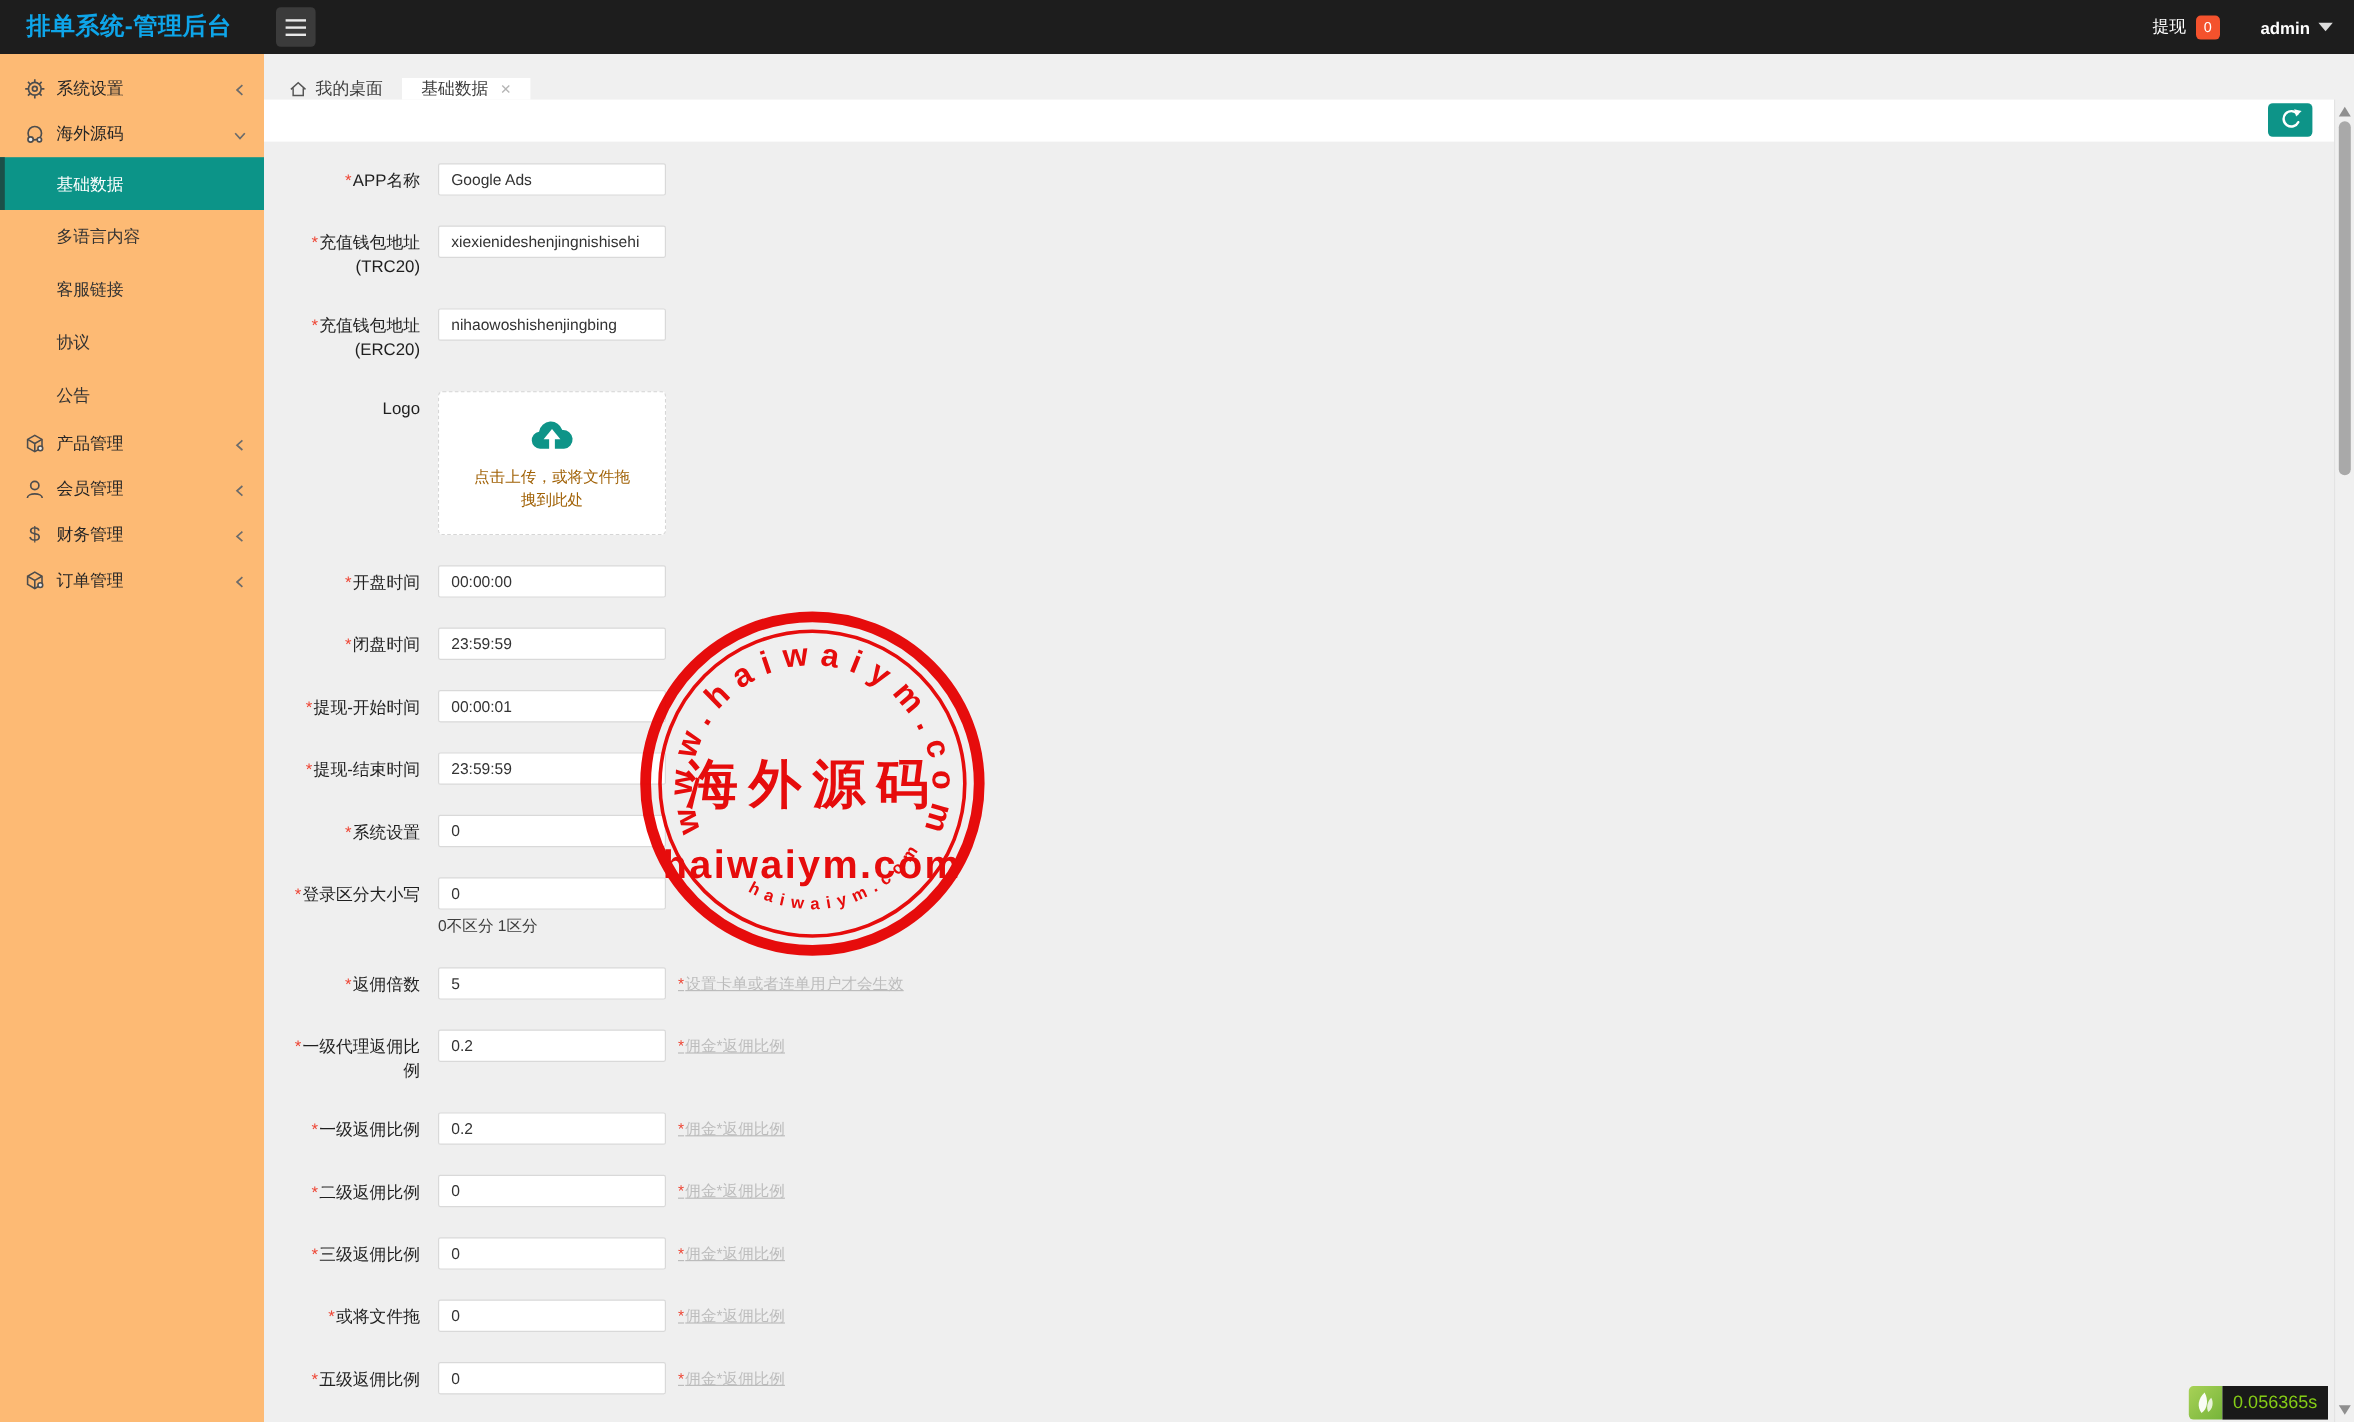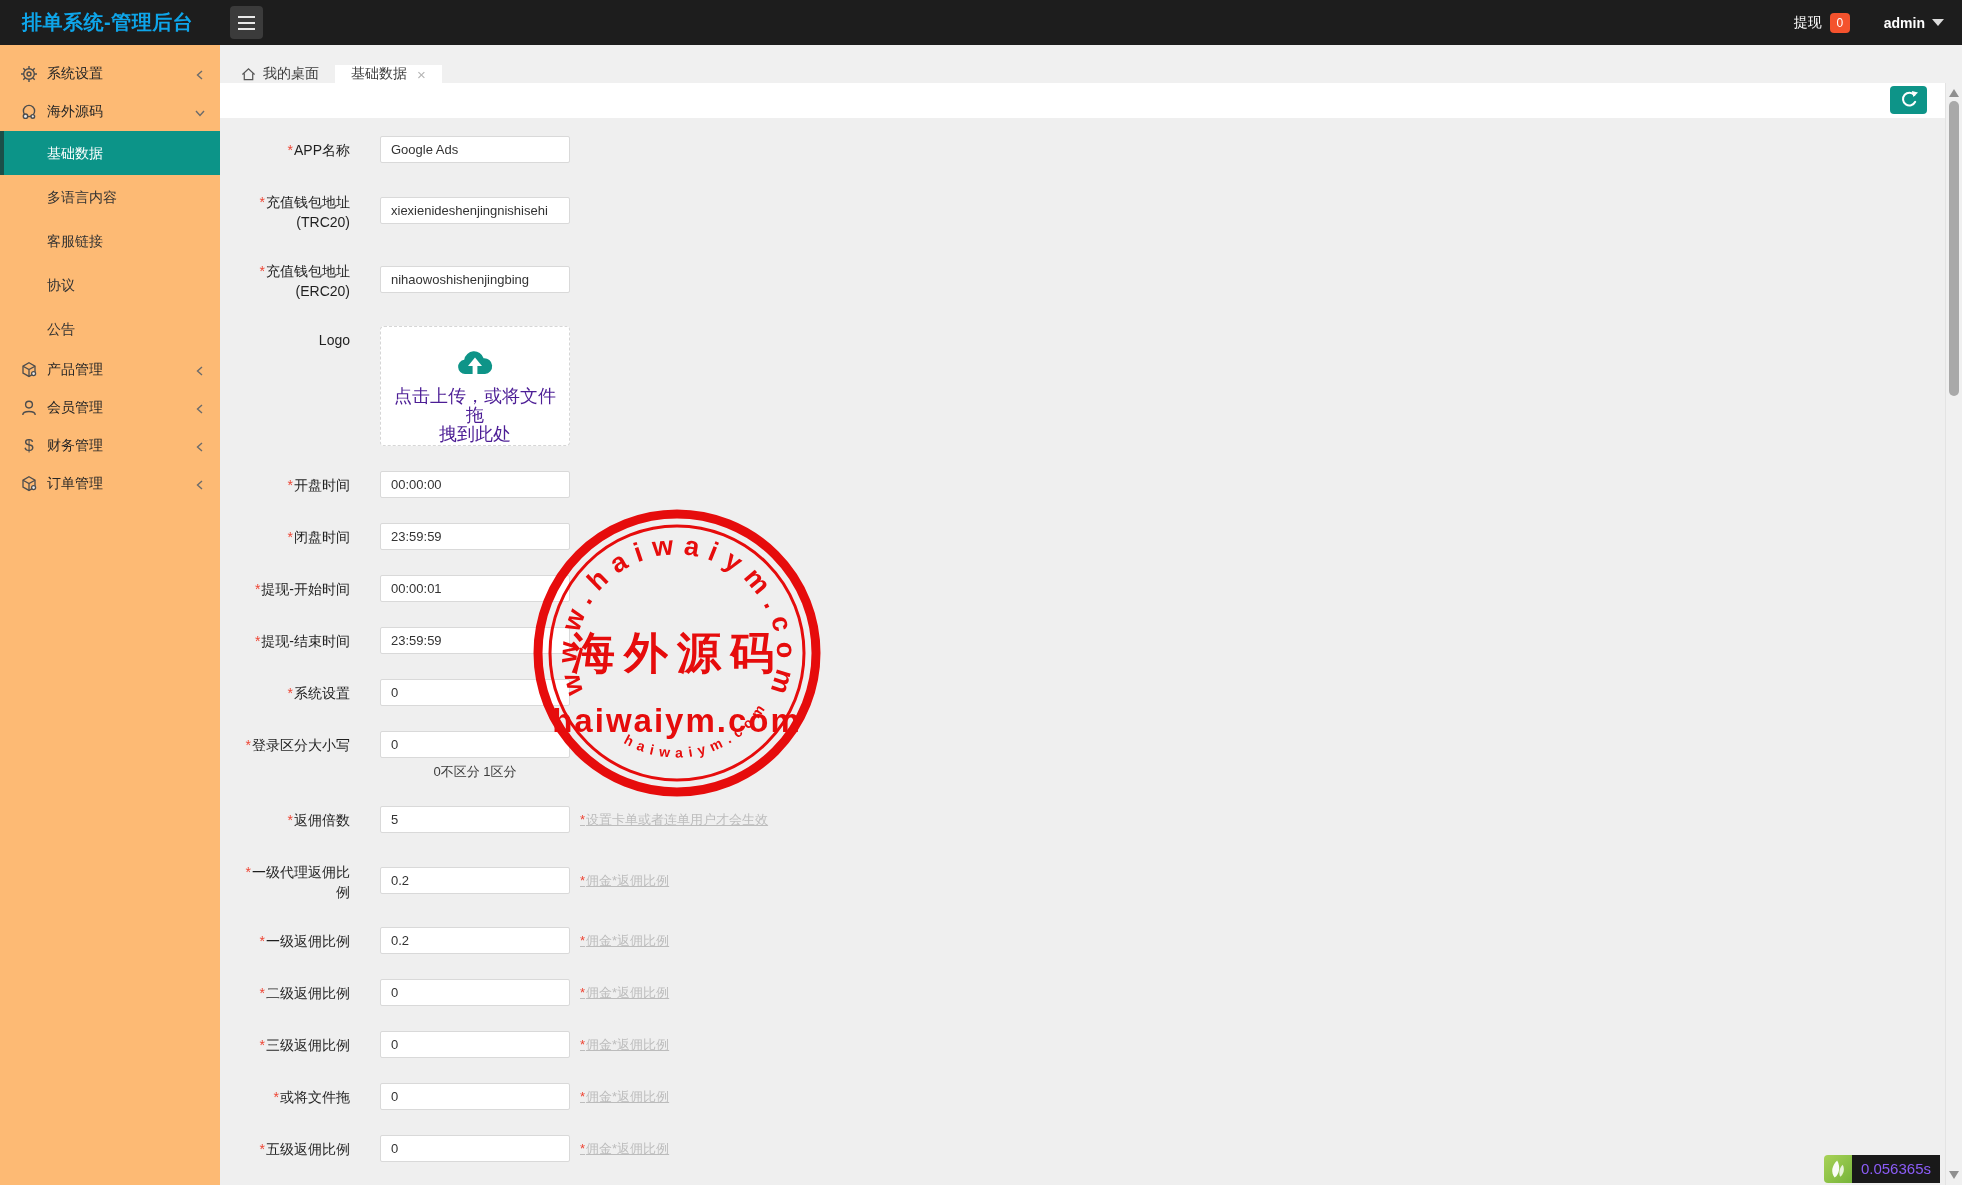--- a/index.html
+++ b/index.html
@@ -39,41 +39,41 @@
   .refresh-btn { position:absolute; right:18px; top:3px; width:37px; height:28px; background:#0d9488; border-radius:4px; display:flex; align-items:center; justify-content:center; cursor:pointer; }
 
   .content { position:relative; height:1067px; margin-right:17px; overflow:hidden; }
 
   
   .form { padding:18px 0 0 15px; }
   .row { display:flex; margin-bottom:25px; }
   .flabel { width:115px; text-align:right; font-size:14px; color:#1f1f1f; line-height:20px; padding-top:4px; }
   .flabel .lbl2 { display:block; }
   .req { color:#e43; margin-right:1px; }
-  .fctl { margin-left:30px; display:flex; align-items:center; }
+  .fctl { margin-left:15px; display:flex; align-items:flex-start; }
   .tinput { width:190px; height:27px; border:1px solid #d9d9d9; border-radius:2px; background:#fff; font-size:13px; color:#333; padding:0 10px; outline:none; font-family:"Liberation Sans","DejaVu Sans",sans-serif; }
   .thint { margin-left:10px; line-height:27px; font-size:13px; color:#bcbcbc; white-space:nowrap;text-decoration:underline; }
   .helper { font-size:13px; color:#3d3d3d; margin-top:5px; }
 
   .upload-box { width:190px; height:120px; background:#fff; border:1px dashed #d6d6d6; border-radius:4px; text-align:center; cursor:pointer; }
   .upload-box .cloud { margin-top:22px; }
-  .upload-text { font-size:18px; color:#4c1d95; line-height:19px; margin-top:4px; padding:0 12px; }
+  .upload-text { font-size:13px; color:#a16207; line-height:19px; margin-top:4px; padding:0 12px; }
 
   
   .stamp { position:absolute; left:312px; top:390px; opacity:.95; pointer-events:none; z-index:10; }
   .stamp text { fill:#e60000; }
   .stamp .arc-top { font-size:27px; font-weight:bold; letter-spacing:9px; }
   .stamp .cn { font-size:44px; font-weight:bold; letter-spacing:9px; font-family:"DejaVu Serif","Liberation Serif",serif; }
   .stamp .en { font-size:33px; font-weight:bold; letter-spacing:2px; }
   .stamp .arc-bottom { font-size:14px; font-weight:bold; letter-spacing:6px; }
 
   
   .runtime { position:absolute; right:5px; bottom:2px; display:flex; align-items:stretch; z-index:15; }
   .tp-icon { width:28px; height:28px; border-radius:4px 0 0 4px; background:linear-gradient(135deg,#a8d257,#76b43a); display:flex; align-items:center; justify-content:center; }
-  .rt-label { background:#191919; color:#8b5cf6; font-size:15px; height:28px; line-height:28px; padding:0 9px; }
+  .rt-label { background:#191919; color:#84cc16; font-size:15px; height:28px; line-height:28px; padding:0 9px; }
 
   
   .scrollbar { position:absolute; right:0; top:38px; bottom:0; width:17px; background:#f0f0f0; border-left:1px solid #e3e3e3; }
   .sb-up { position:absolute; top:6px; left:3px; width:0; height:0; border-left:5.5px solid transparent; border-right:5.5px solid transparent; border-bottom:8px solid #8f8f8f; cursor:pointer; }
   .sb-down { position:absolute; bottom:6px; left:3px; width:0; height:0; border-left:5.5px solid transparent; border-right:5.5px solid transparent; border-top:8px solid #8f8f8f; cursor:pointer; }
   .sb-thumb { position:absolute; top:18px; left:3px; width:10px; height:295px; background:#a9a9a9; border-radius:5px; cursor:pointer; }
 </style>
 </head>
 <body>
 

